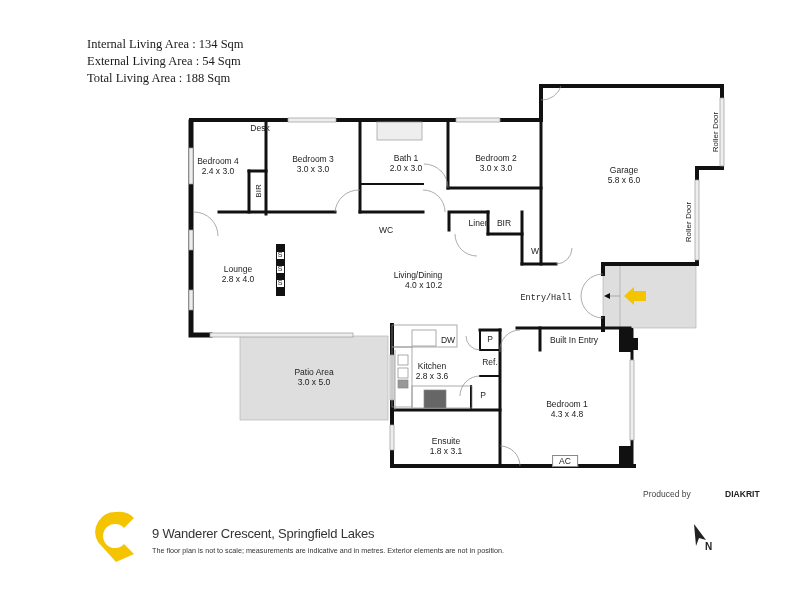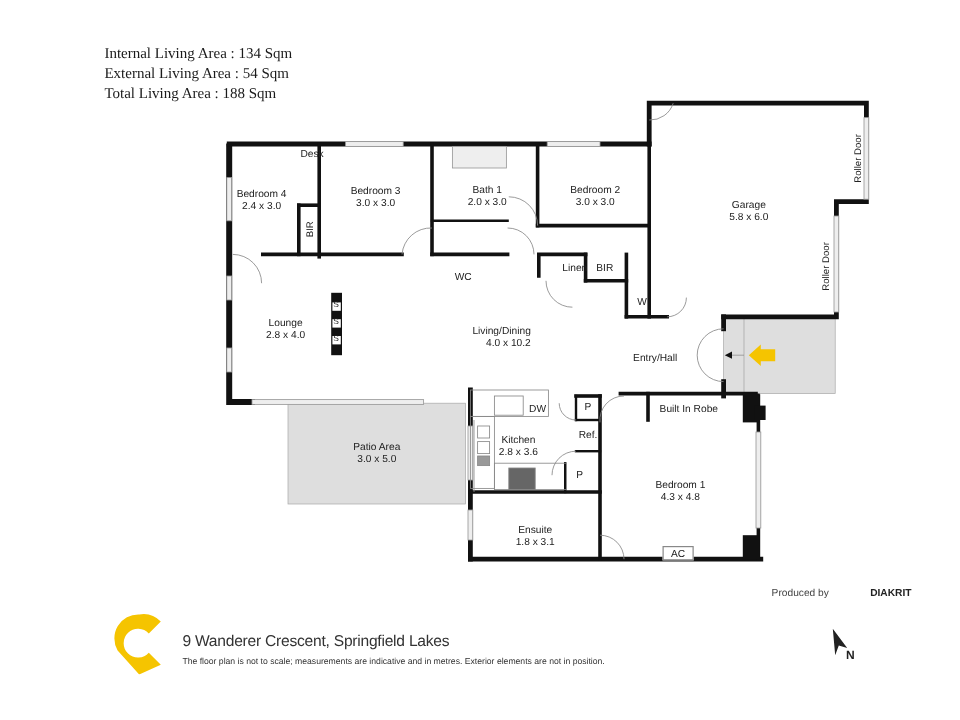--- a/index.html
+++ b/index.html
@@ -160,34 +160,34 @@
   <div>Lounge</div>
   <div>2.8 x 4.0</div>
 </div>
 <div class="lbl" style="left:280px;top:255px;font-size:7px;">S</div>
 <div class="lbl" style="left:280px;top:269px;font-size:7px;">S</div>
 <div class="lbl" style="left:280px;top:283px;font-size:7px;">S</div>
 <div class="lbl" style="left:418px;top:280px;text-align:right;">
   <div>Living/Dining</div>
   <div>4.0 x 10.2</div>
 </div>
-<div class="lbl" style="left:546px;top:298px;">Entry/Hall</div>
+<div class="lbl" style="left:546px;top:298px;font-family:Liberation Mono, monospace;">Entry/Hall</div>
 <div class="lbl" style="left:314px;top:377px;">
   <div>Patio Area</div>
   <div>3.0 x 5.0</div>
 </div>
 <div class="lbl" style="left:448px;top:340px;">DW</div>
 <div class="lbl" style="left:432px;top:371px;">
   <div>Kitchen</div>
   <div>2.8 x 3.6</div>
 </div>
 <div class="lbl" style="left:490px;top:339px;">P</div>
 <div class="lbl" style="left:490px;top:362px;">Ref.</div>
 <div class="lbl" style="left:483px;top:395px;">P</div>
-<div class="lbl" style="left:574px;top:340px;">Built In Robe</div>
+<div class="lbl" style="left:574px;top:340px;">Built In Entry</div>
 <div class="lbl" style="left:567px;top:409px;">
   <div>Bedroom 1</div>
   <div>4.3 x 4.8</div>
 </div>
 <div class="lbl" style="left:446px;top:446px;">
   <div>Ensuite</div>
   <div>1.8 x 3.1</div>
 </div>
 <div class="lbl" style="left:565px;top:461px;border:0.7px solid #888;padding:0 6px;background:#fff;">AC</div>
 

